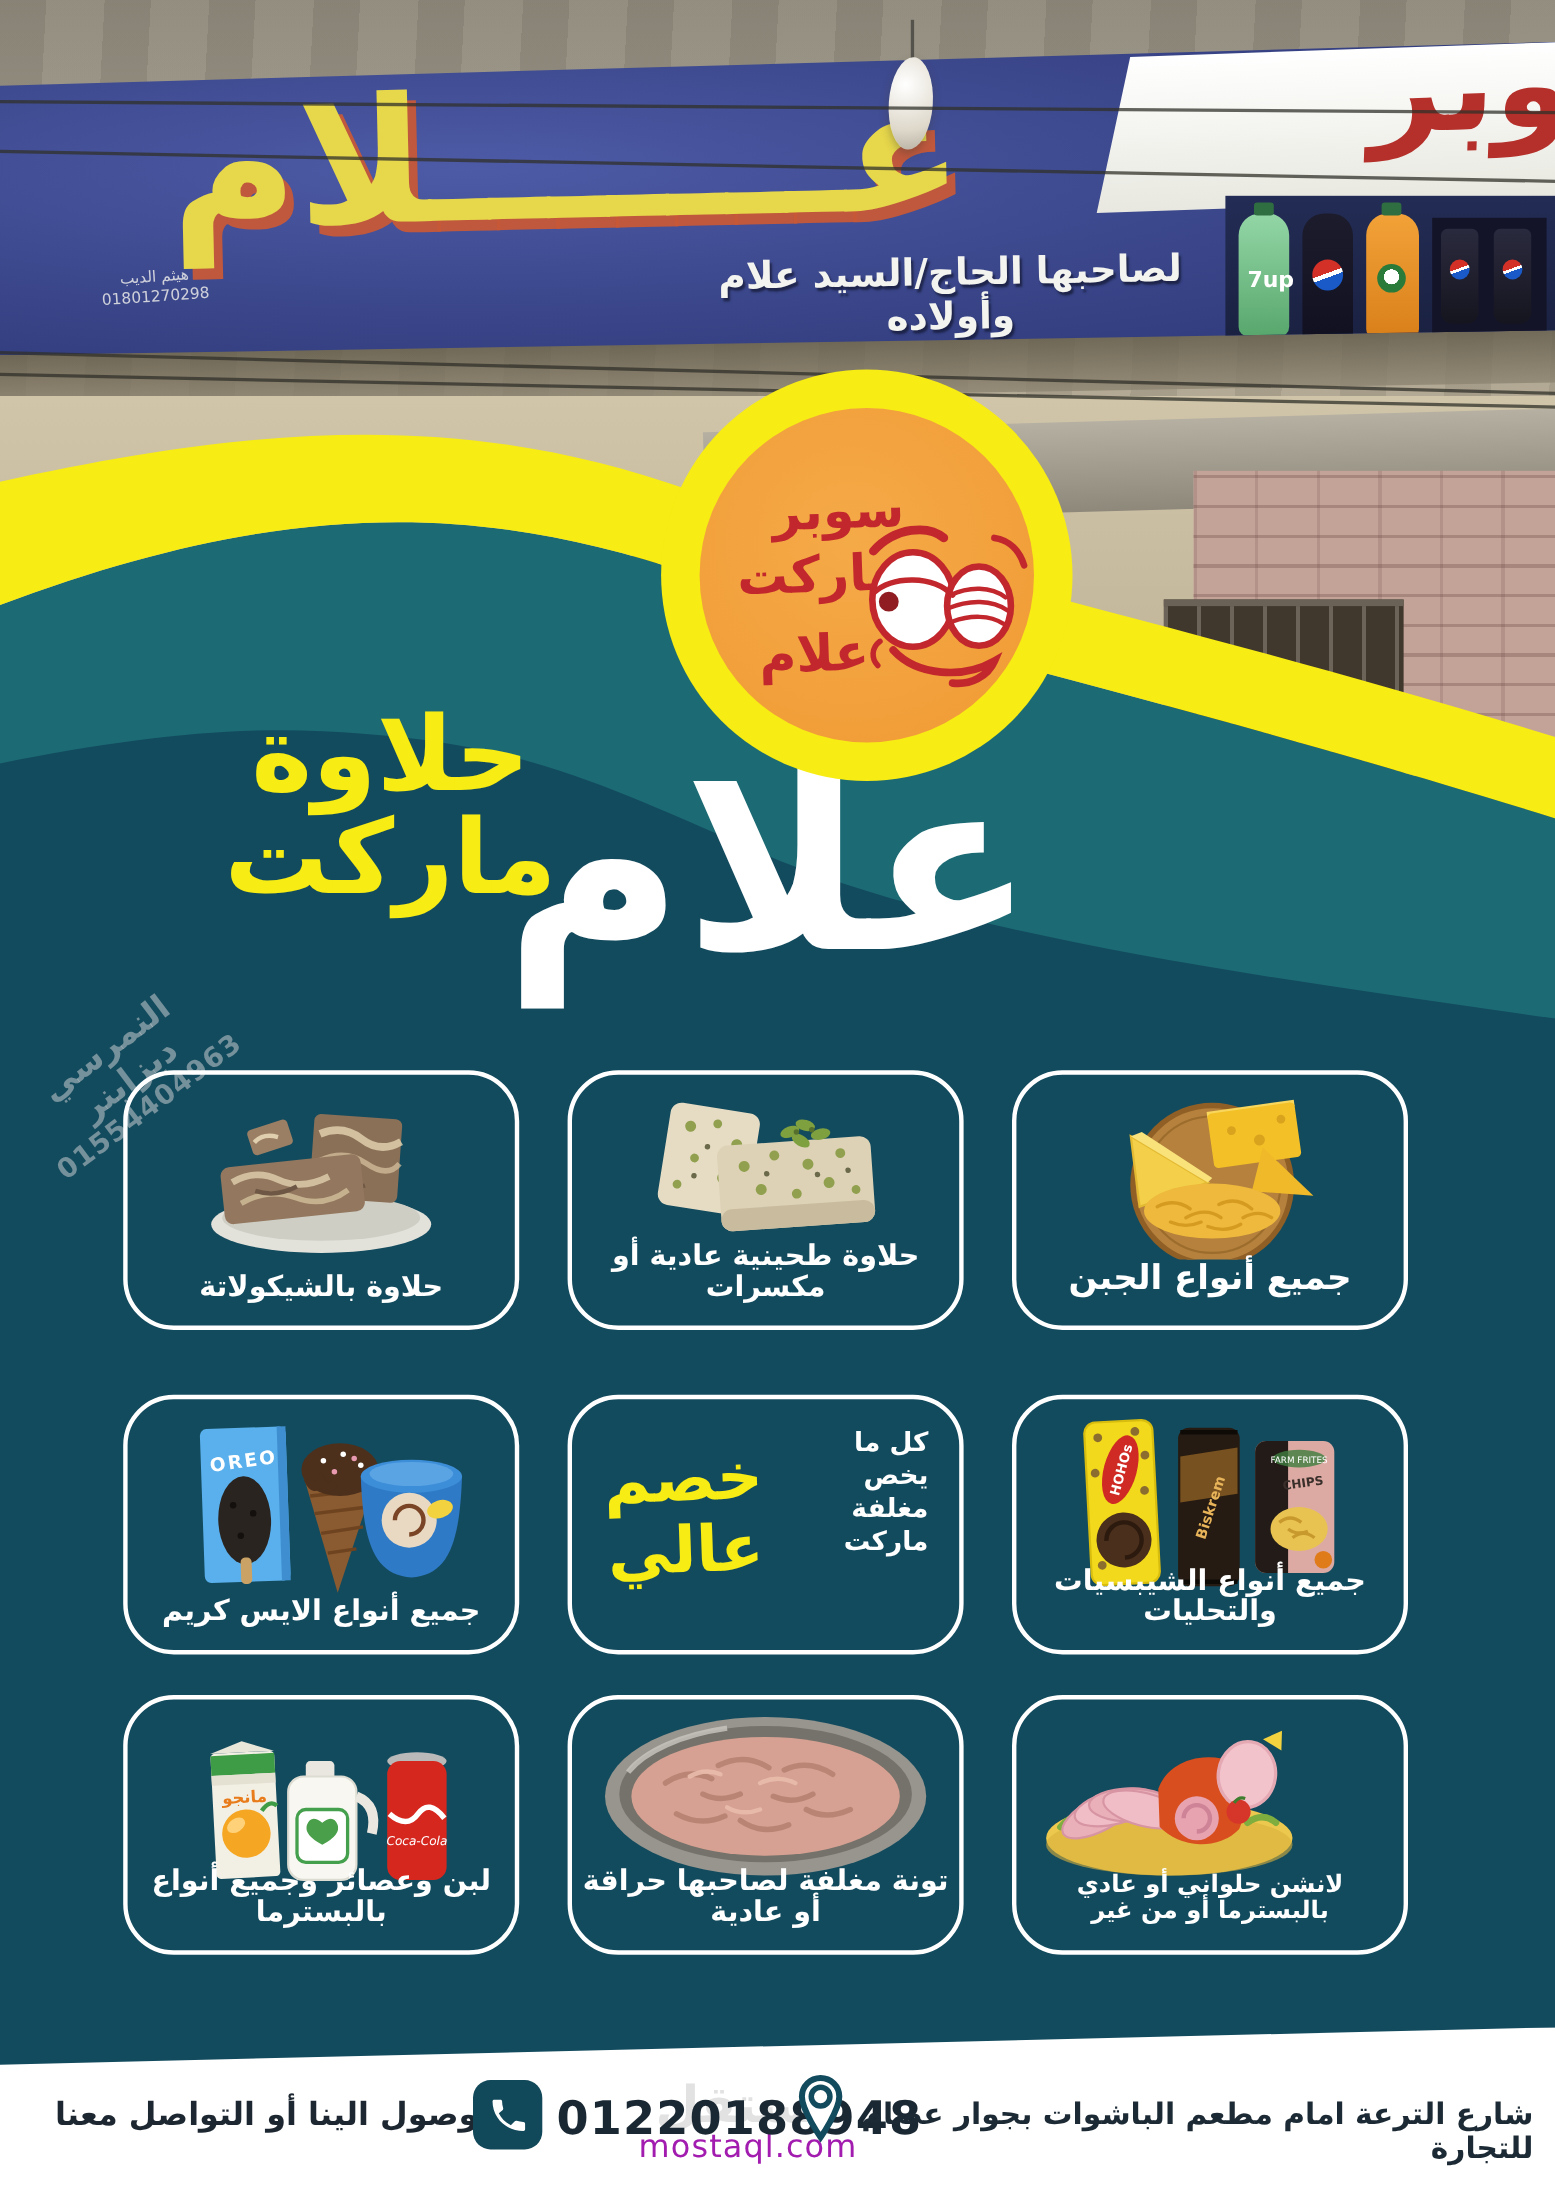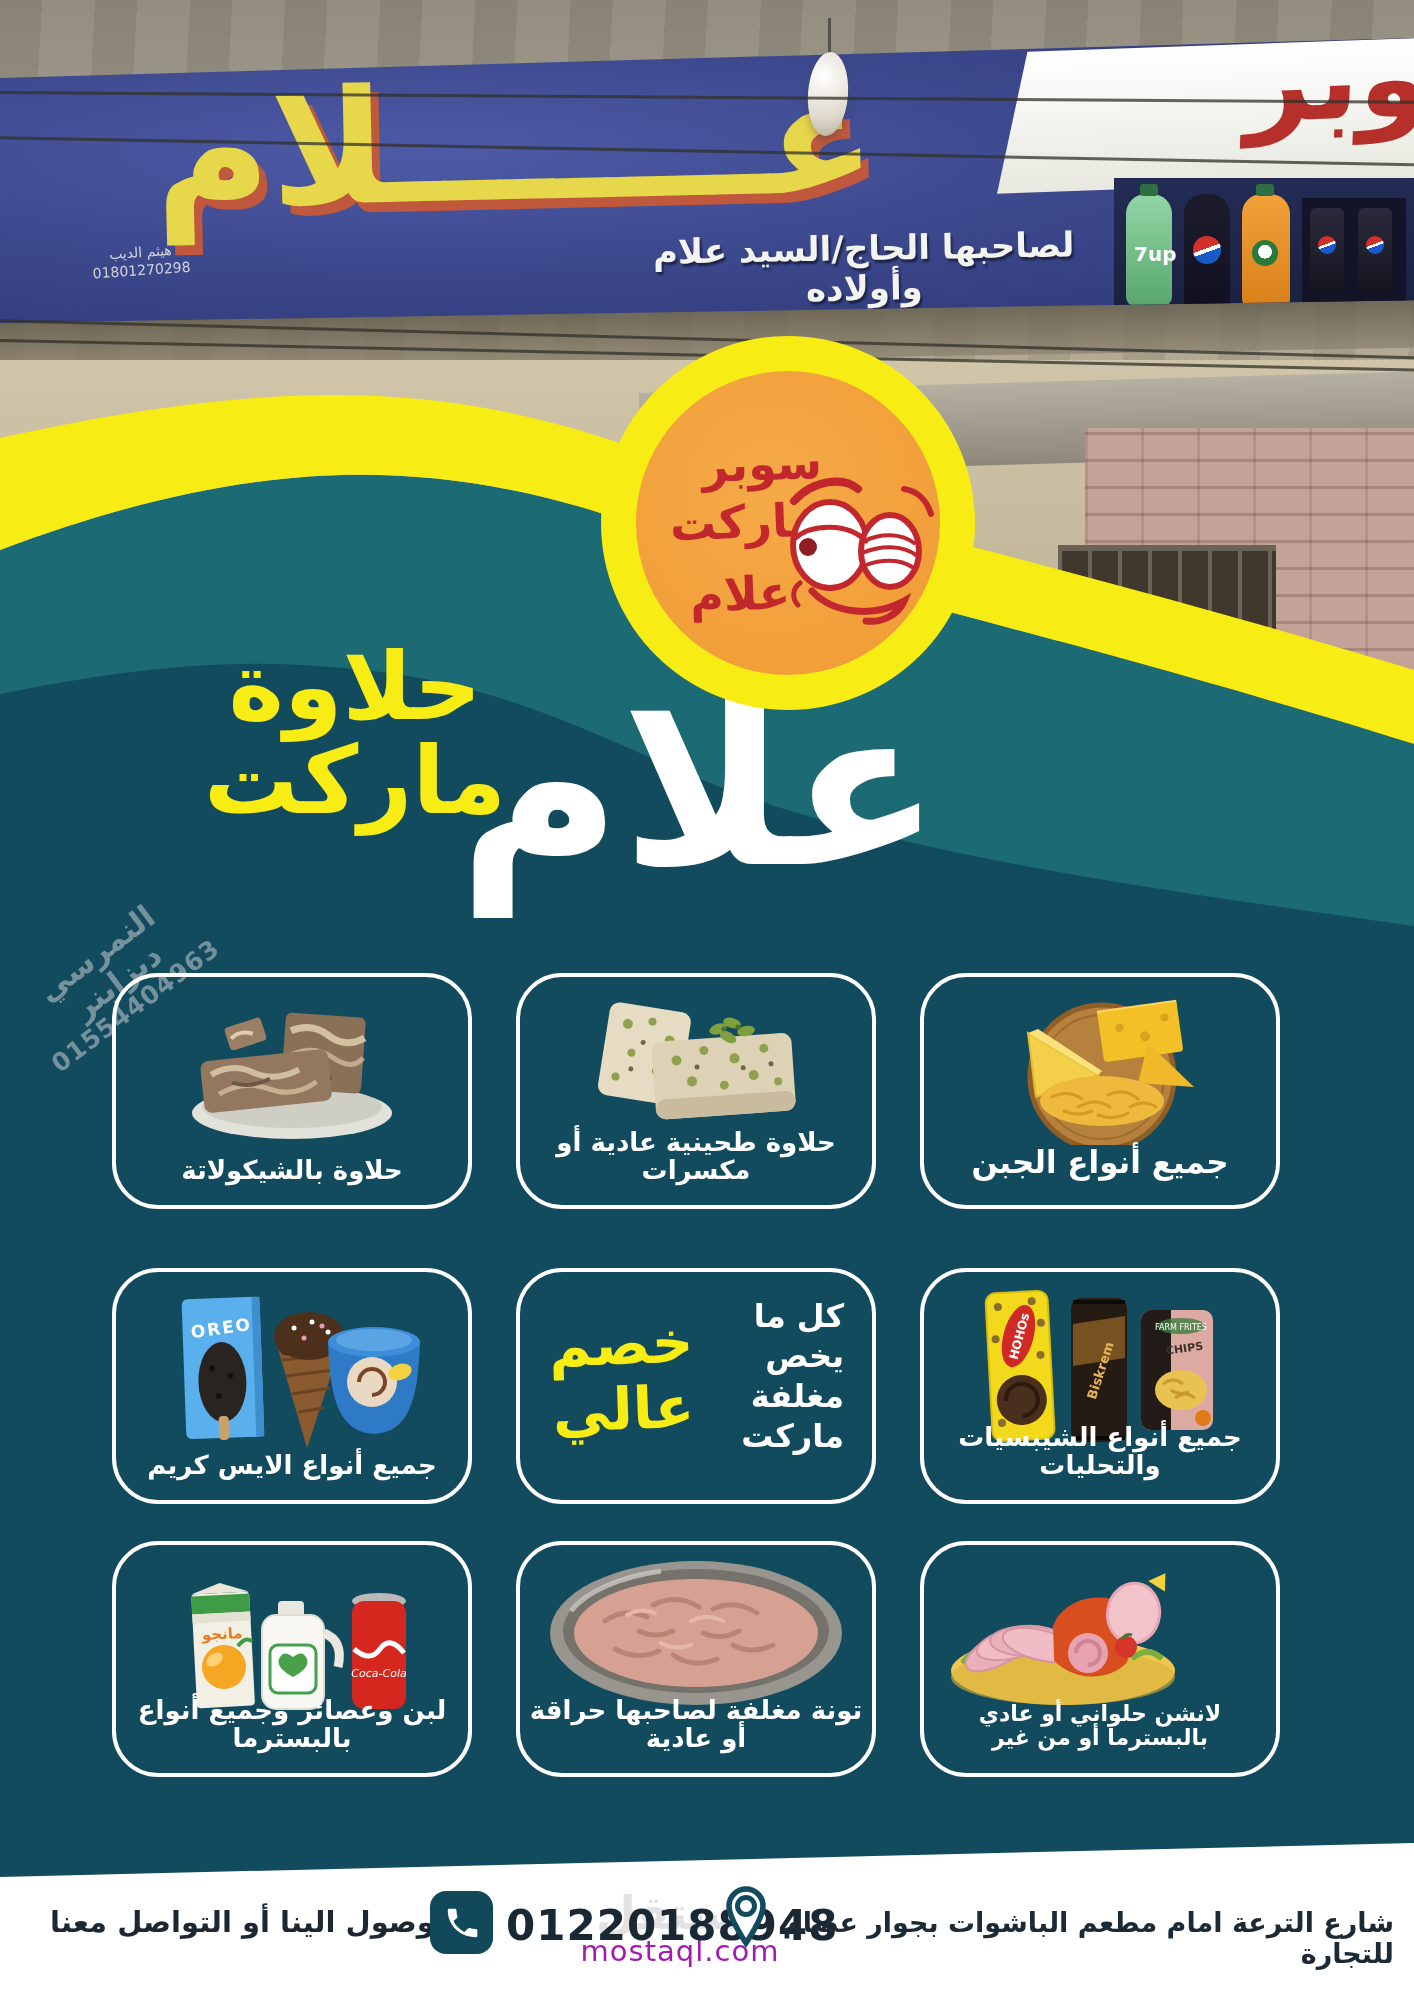--- a/index.html
+++ b/index.html
@@ -89,21 +89,21 @@
   .logo-face{position:absolute;left:148px;top:80px;}
 
   
   .card{position:absolute;width:360px;height:236px;border:4px solid #fff;border-radius:46px;z-index:3;}
   .card-label{position:absolute;left:6px;right:6px;bottom:20px;text-align:center;direction:rtl;
     color:#fff;font-weight:bold;font-size:26px;line-height:1.1;}
   .card-label.big{font-size:31px;bottom:26px;}
   .card-label.small{font-size:22px;bottom:23px;}
   .card-art{position:absolute;left:0;right:0;top:8px;display:flex;justify-content:center;}
   .promo-white{position:absolute;right:28px;top:24px;text-align:right;direction:rtl;color:#fff;
-    font-weight:bold;font-size:32px;line-height:1.25;}
+    font-weight:bold;font-size:24px;line-height:1.25;}
   .promo-yellow{position:absolute;left:30px;top:40px;text-align:center;color:#f7ec13;
     font-weight:bold;font-size:58px;line-height:1.12;transform:rotate(-2deg);}
 
   
   .footer{position:absolute;left:0;top:1843px;width:1414px;height:157px;background:#fff;z-index:4;
     clip-path:polygon(0 34px,100% 0,100% 100%,0 100%);}
   .f-watermark{position:absolute;left:555px;top:50px;width:250px;text-align:center;color:#e2e2e2;}
   .f-watermark .ar{font-size:46px;font-weight:bold;line-height:.9;}
   .f-watermark .en{font-size:29px;letter-spacing:1px;color:#a21caf;}
   .f-contact{position:absolute;left:50px;top:62px;font-size:29px;font-weight:bold;color:#1d2731;direction:rtl;}

